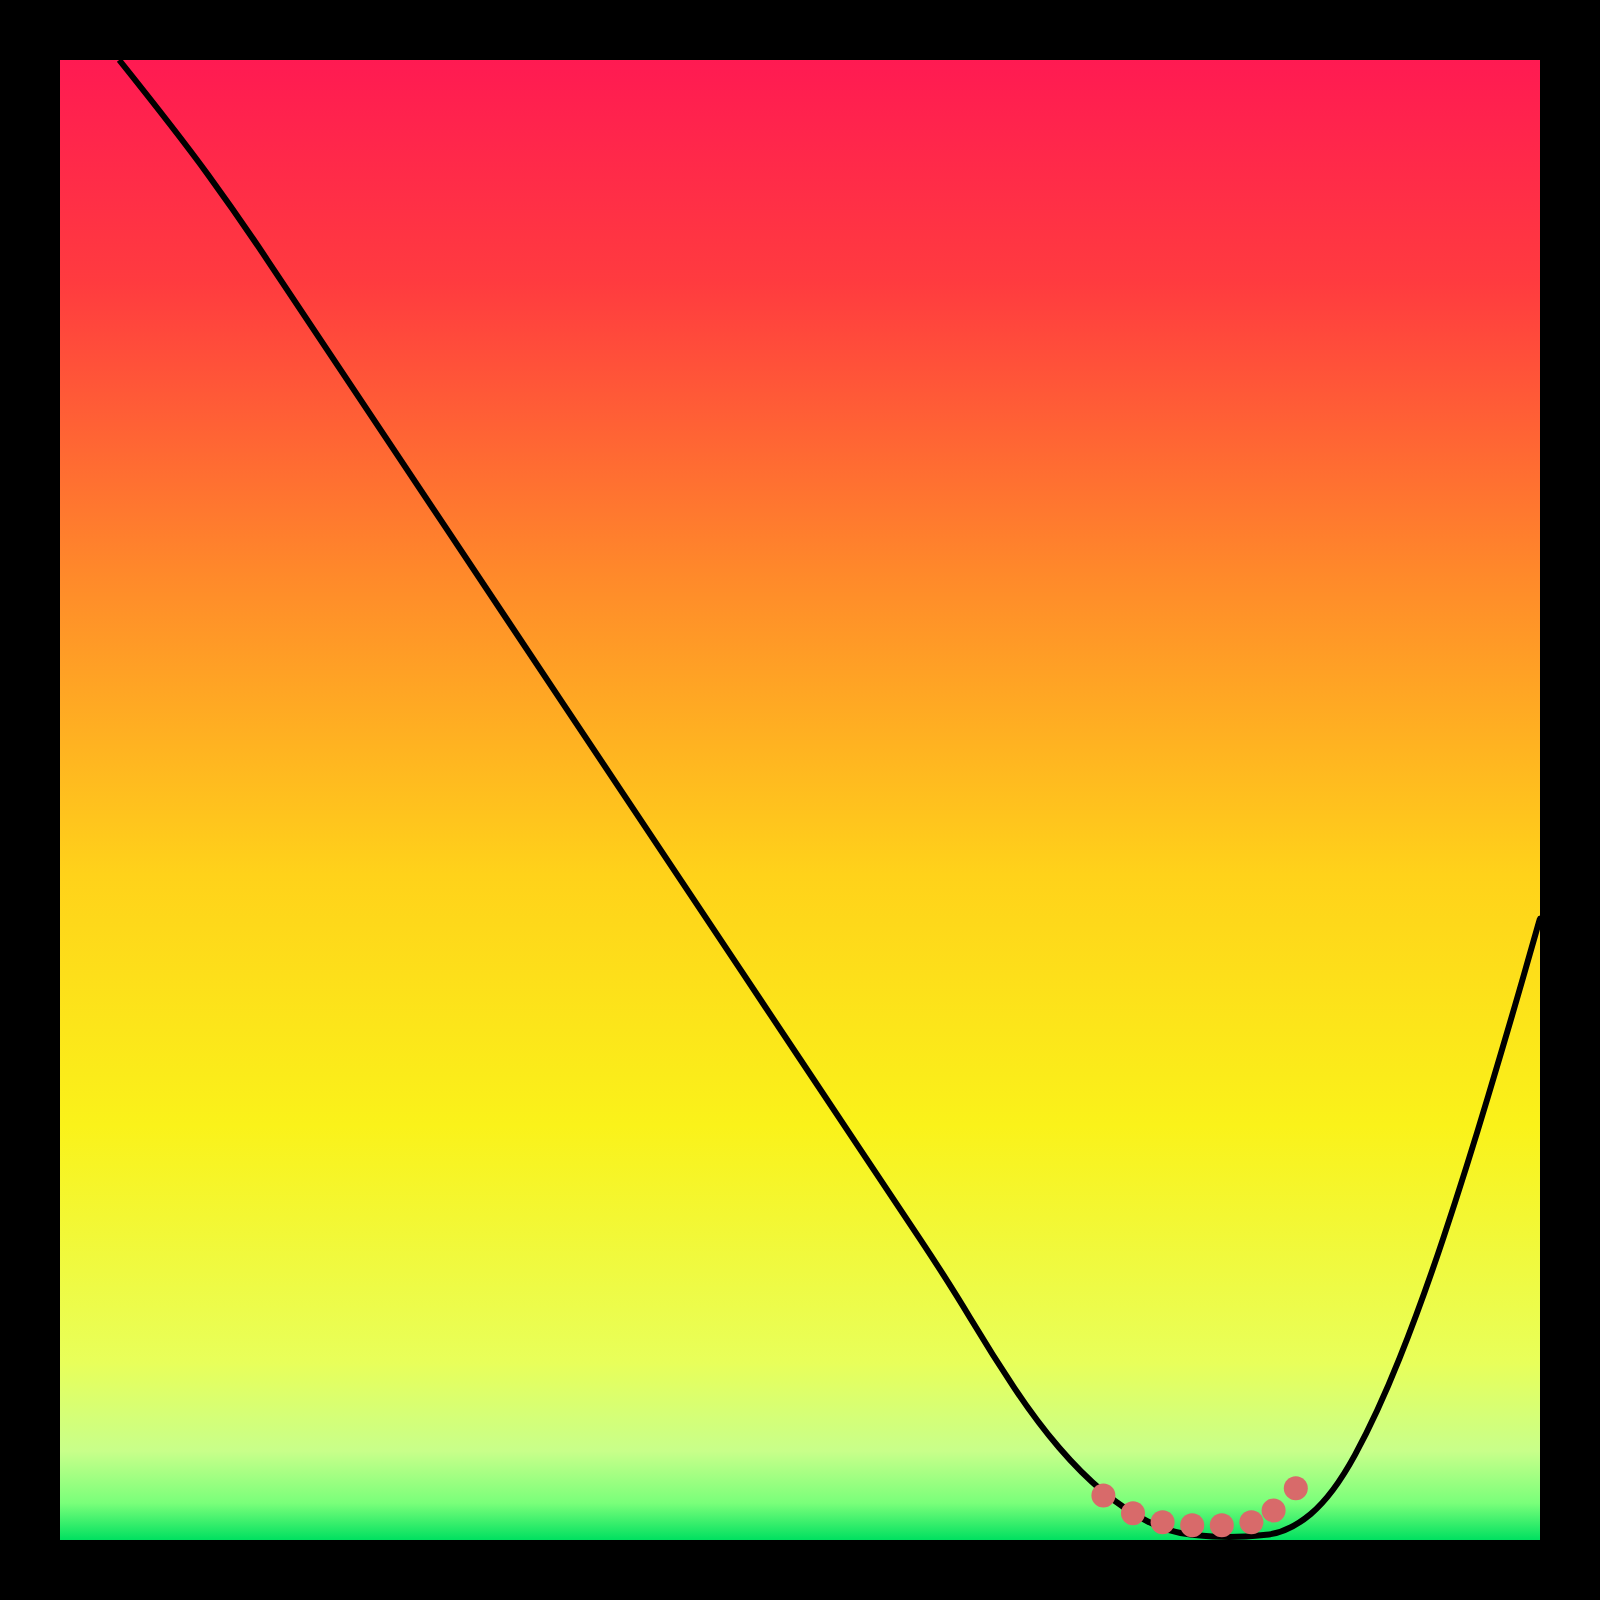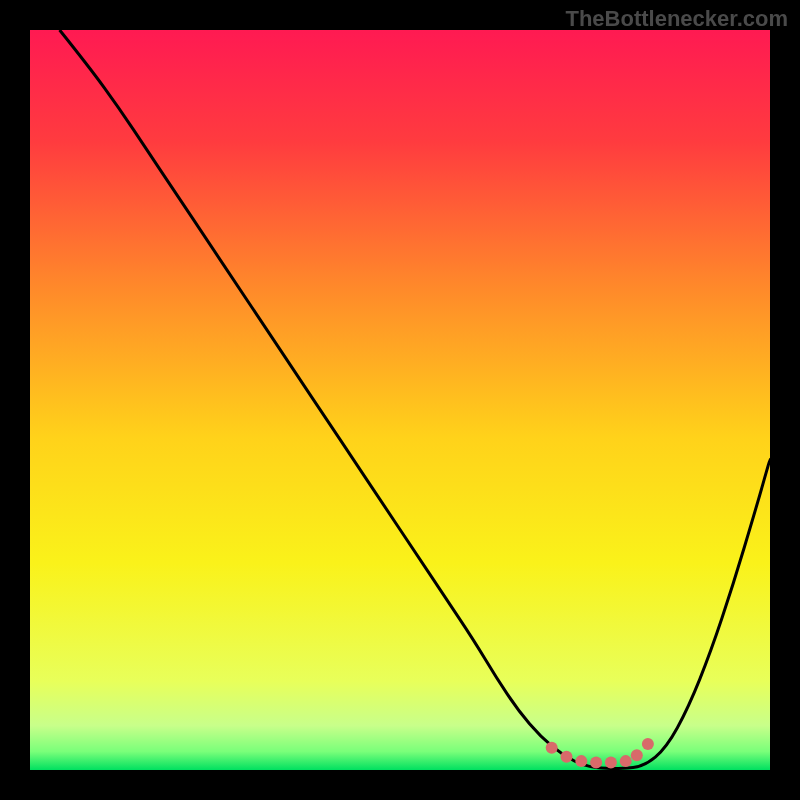--- a/index.html
+++ b/index.html
@@ -28,21 +28,20 @@
     z-index: 10;
   }
   svg {
     display: block;
   }
 </style>
 </head>
 <body>
 
 <div class="container">
-  <div class="watermark">TheBottlenecker.com</div>
   <svg id="chart-svg" width="800" height="800">
     <defs>
       <linearGradient id="bg-grad" x1="0" y1="0" x2="0" y2="1">
           <stop offset="0%" stop-color="#ff1a52"></stop>
           <stop offset="15%" stop-color="#ff3b3f"></stop>
           <stop offset="35%" stop-color="#ff8a2a"></stop>
           <stop offset="55.00000000000001%" stop-color="#ffd21a"></stop>
           <stop offset="72%" stop-color="#faf21a"></stop>
           <stop offset="88%" stop-color="#e8ff5a"></stop>
           <stop offset="94%" stop-color="#c8ff8a"></stop>

